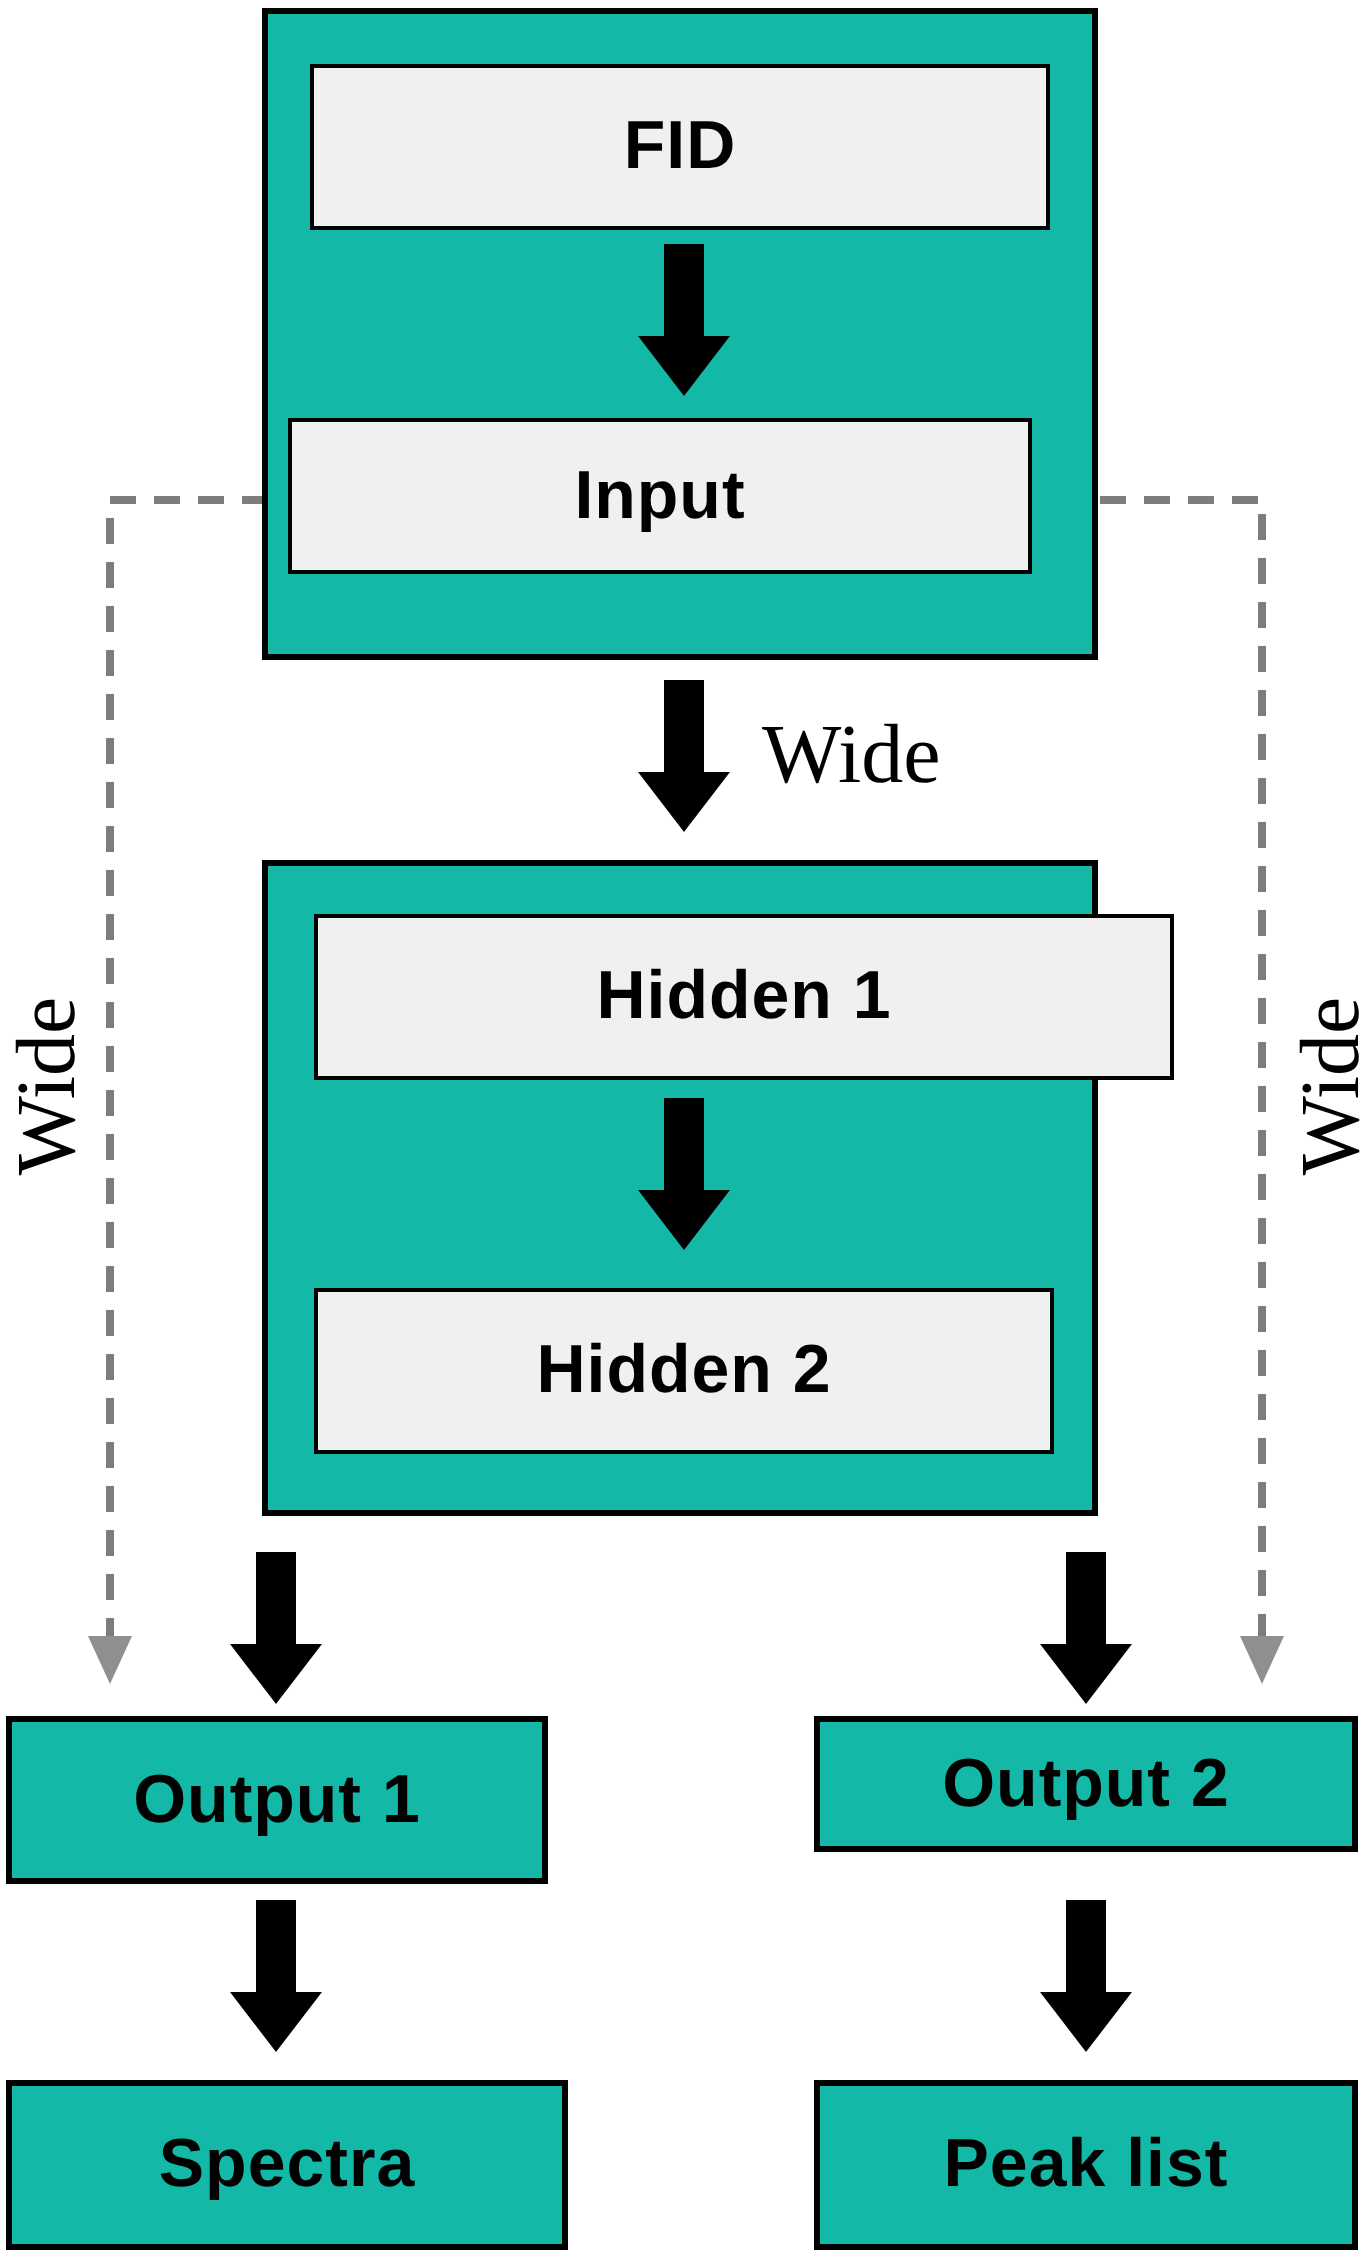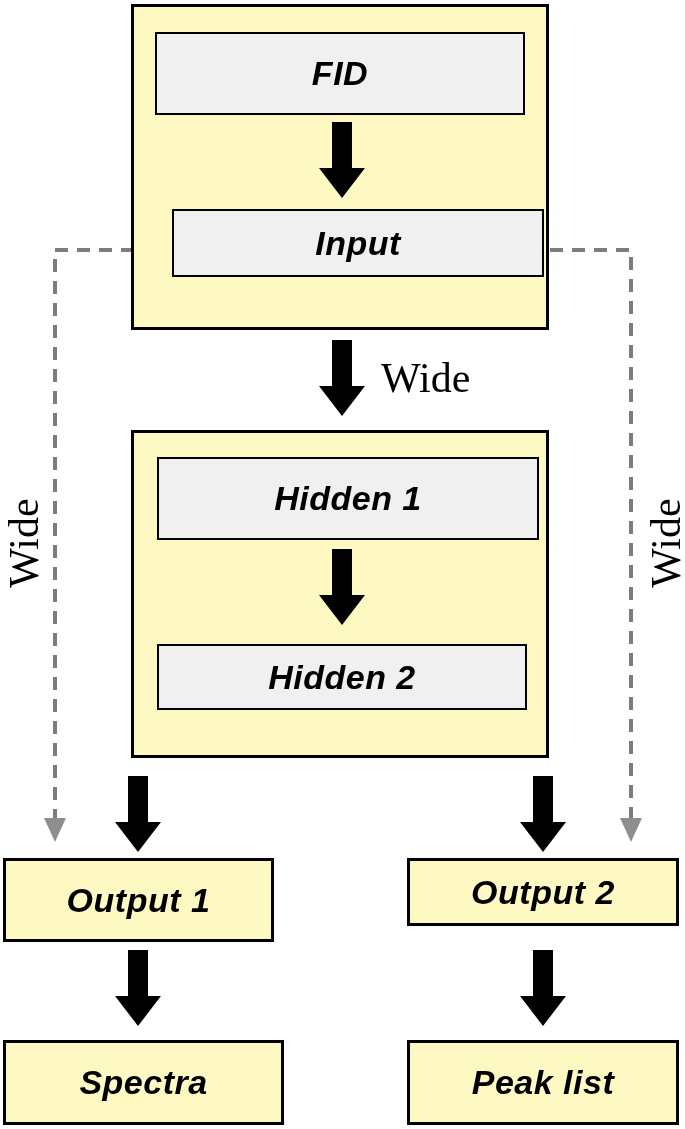--- a/index.html
+++ b/index.html
@@ -12,36 +12,35 @@
     width: 685px;
     height: 1129px;
     background: #ffffff;
     overflow: hidden;
     font-family: "Liberation Sans", sans-serif;
   }
   .box {
     position: absolute;
     box-sizing: border-box;
     border: 3px solid #000000;
-    background: #fef9c3;
+    background: #14b8a6;
     display: flex;
     align-items: center;
     justify-content: center;
   }
   .box.gray {
     background: #f0f0f0;
     border-width: 2.5px;
   }
   .node-label {
     font-weight: bold;
     font-size: 34px;
     color: #000000;
     letter-spacing: 0.5px;
     white-space: nowrap;
-    font-style: italic;
   }
   .edge-label {
     position: absolute;
     font-family: "Liberation Serif", serif;
     font-size: 42px;
     color: #000000;
     line-height: 1.0;
     white-space: nowrap;
   }
   .edge-label.vertical {
@@ -81,40 +80,40 @@
   <div class="box" style="left:131px; top:4px; width:418px; height:326px;"></div>
 
   <div class="box gray" style="left:155px; top:32px; width:370px; height:83px;">
     <span class="node-label">FID</span>
   </div>
 
   <svg class="arrow" style="left:318px; top:122px;" viewBox="0 0 48 76">
     <path d="M14 0 H34 V46 H47 L24 76 L1 46 H14 Z" fill="#000000"></path>
   </svg>
 
-  <div class="box gray" style="left:172px; top:209px; width:372px; height:68px;">
+  <div class="box gray" style="left:144px; top:209px; width:372px; height:78px;">
     <span class="node-label">Input</span>
   </div>
 
   <svg class="arrow" style="left:318px; top:340px;" viewBox="0 0 48 76">
     <path d="M14 0 H34 V46 H47 L24 76 L1 46 H14 Z" fill="#000000"></path>
   </svg>
   <span class="edge-label" style="left:381px; top:357px;">Wide</span>
 
   <div class="box" style="left:131px; top:430px; width:418px; height:328px;"></div>
 
-  <div class="box gray" style="left:157px; top:457px; width:382px; height:83px;">
+  <div class="box gray" style="left:157px; top:457px; width:430px; height:83px;">
     <span class="node-label">Hidden 1</span>
   </div>
 
   <svg class="arrow" style="left:318px; top:549px;" viewBox="0 0 48 76">
     <path d="M14 0 H34 V46 H47 L24 76 L1 46 H14 Z" fill="#000000"></path>
   </svg>
 
-  <div class="box gray" style="left:157px; top:644px; width:370px; height:66px;text-align:right;">
+  <div class="box gray" style="left:157px; top:644px; width:370px; height:83px;text-align:right;">
     <span class="node-label">Hidden 2</span>
   </div>
 
   <div class="edge-label vertical" style="left:-46px; top:519px;">Wide</div>
   <div class="edge-label vertical" style="left:596px; top:519px;">Wide</div>
 
   <svg class="arrow" style="left:114px; top:776px;" viewBox="0 0 48 76">
     <path d="M14 0 H34 V46 H47 L24 76 L1 46 H14 Z" fill="#000000"></path>
   </svg>
   <svg class="arrow" style="left:519px; top:776px;" viewBox="0 0 48 76">

